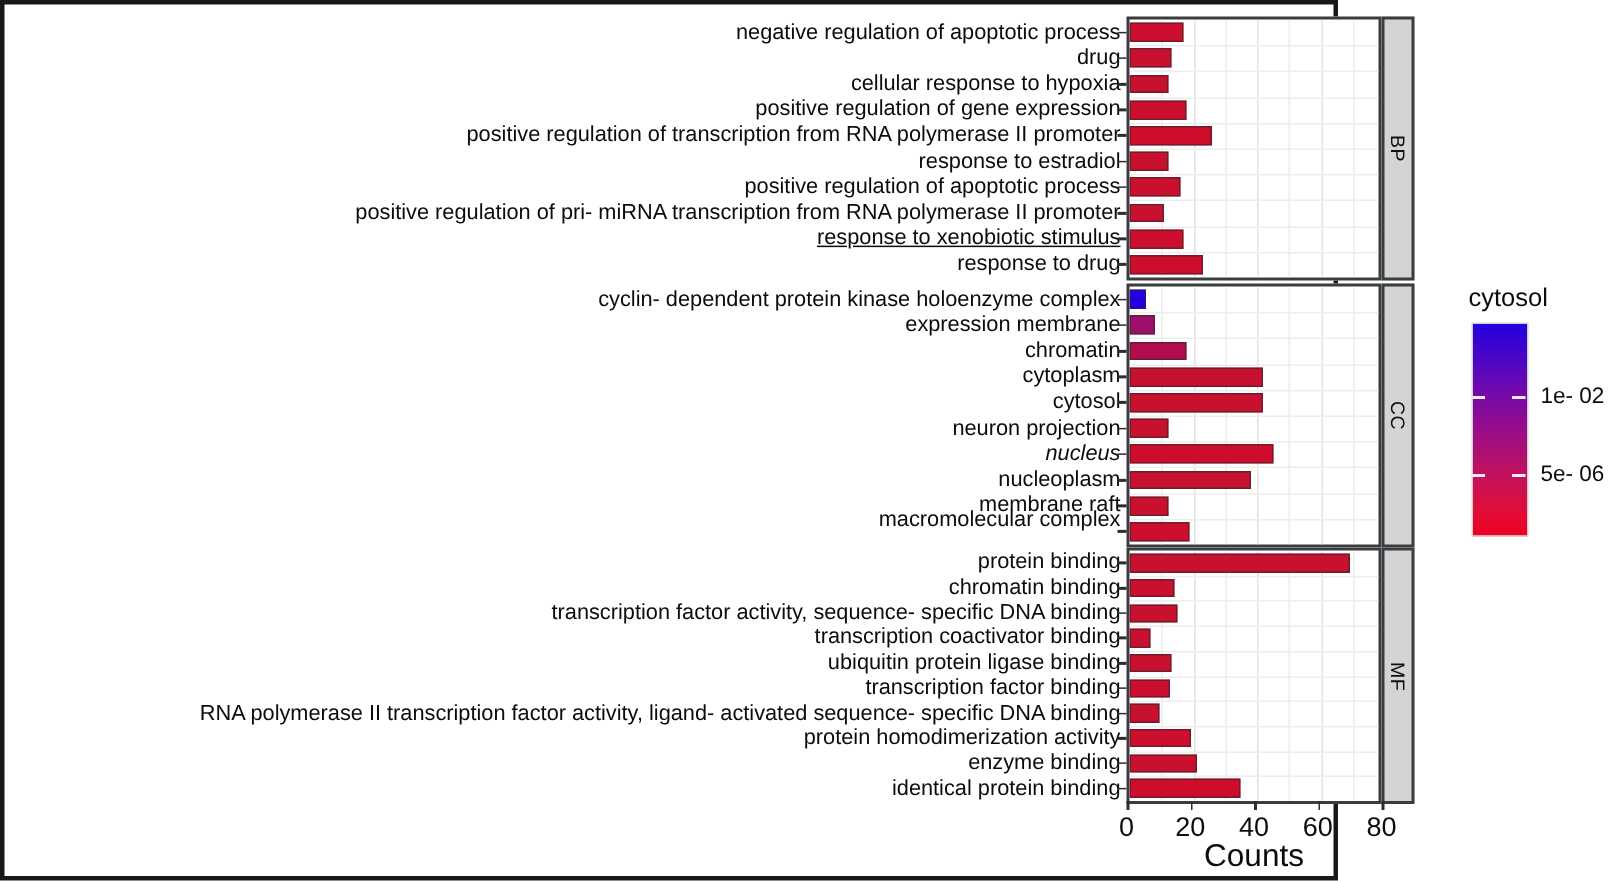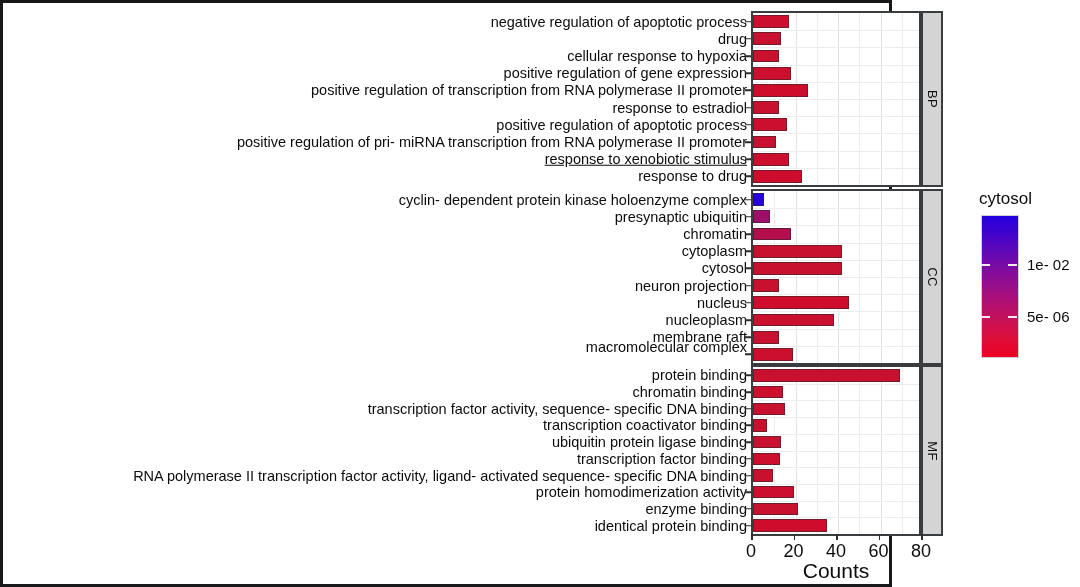--- a/index.html
+++ b/index.html
@@ -111,26 +111,26 @@
       <div class="lab" style="top: 35.8px;">drug</div>
       <div class="lab" style="top: 53px;">cellular response to hypoxia</div>
       <div class="lab" style="top: 70.2px;">positive regulation of gene expression</div>
       <div class="lab" style="top: 87.4px;">positive regulation of transcription from RNA polymerase II promoter</div>
       <div class="lab" style="top: 104.6px;">response to estradiol</div>
       <div class="lab" style="top: 121.8px;">positive regulation of apoptotic process</div>
       <div class="lab" style="top: 139px;">positive regulation of pri- miRNA transcription from RNA polymerase II promoter</div>
       <div class="lab" style="top: 156.2px; text-decoration: underline;">response to xenobiotic stimulus</div>
       <div class="lab" style="top: 173.4px;">response to drug</div>
       <div class="lab" style="top: 196.6px;">cyclin- dependent protein kinase holoenzyme complex</div>
-      <div class="lab" style="top: 213.8px;">presynaptic ubiquitin</div>
+      <div class="lab" style="top: 213.8px;">expression membrane</div>
       <div class="lab" style="top: 231px;">chromatin</div>
       <div class="lab" style="top: 248.2px;">cytoplasm</div>
       <div class="lab" style="top: 265.4px;">cytosol</div>
       <div class="lab" style="top: 282.6px;">neuron projection</div>
-      <div class="lab" style="top: 299.8px;">nucleus</div>
+      <div class="lab" style="top: 299.8px; font-style: italic;">nucleus</div>
       <div class="lab" style="top: 317px;">nucleoplasm</div>
       <div class="lab" style="top: 334.2px;">membrane raft</div>
       <div class="lab" style="top: 344px;">macromolecular complex</div>
       <div class="lab" style="top: 372.35px;">protein binding</div>
       <div class="lab" style="top: 389.05px;">chromatin binding</div>
       <div class="lab" style="top: 405.75px;">transcription factor activity, sequence- specific DNA binding</div>
       <div class="lab" style="top: 422.45px; margin-left: 36px;">transcription coactivator binding</div>
       <div class="lab" style="top: 439.15px;">ubiquitin protein ligase binding</div>
       <div class="lab" style="top: 455.85px;">transcription factor binding</div>
       <div class="lab" style="top: 472.55px;">RNA polymerase II transcription factor activity, ligand- activated sequence- specific DNA binding</div>

